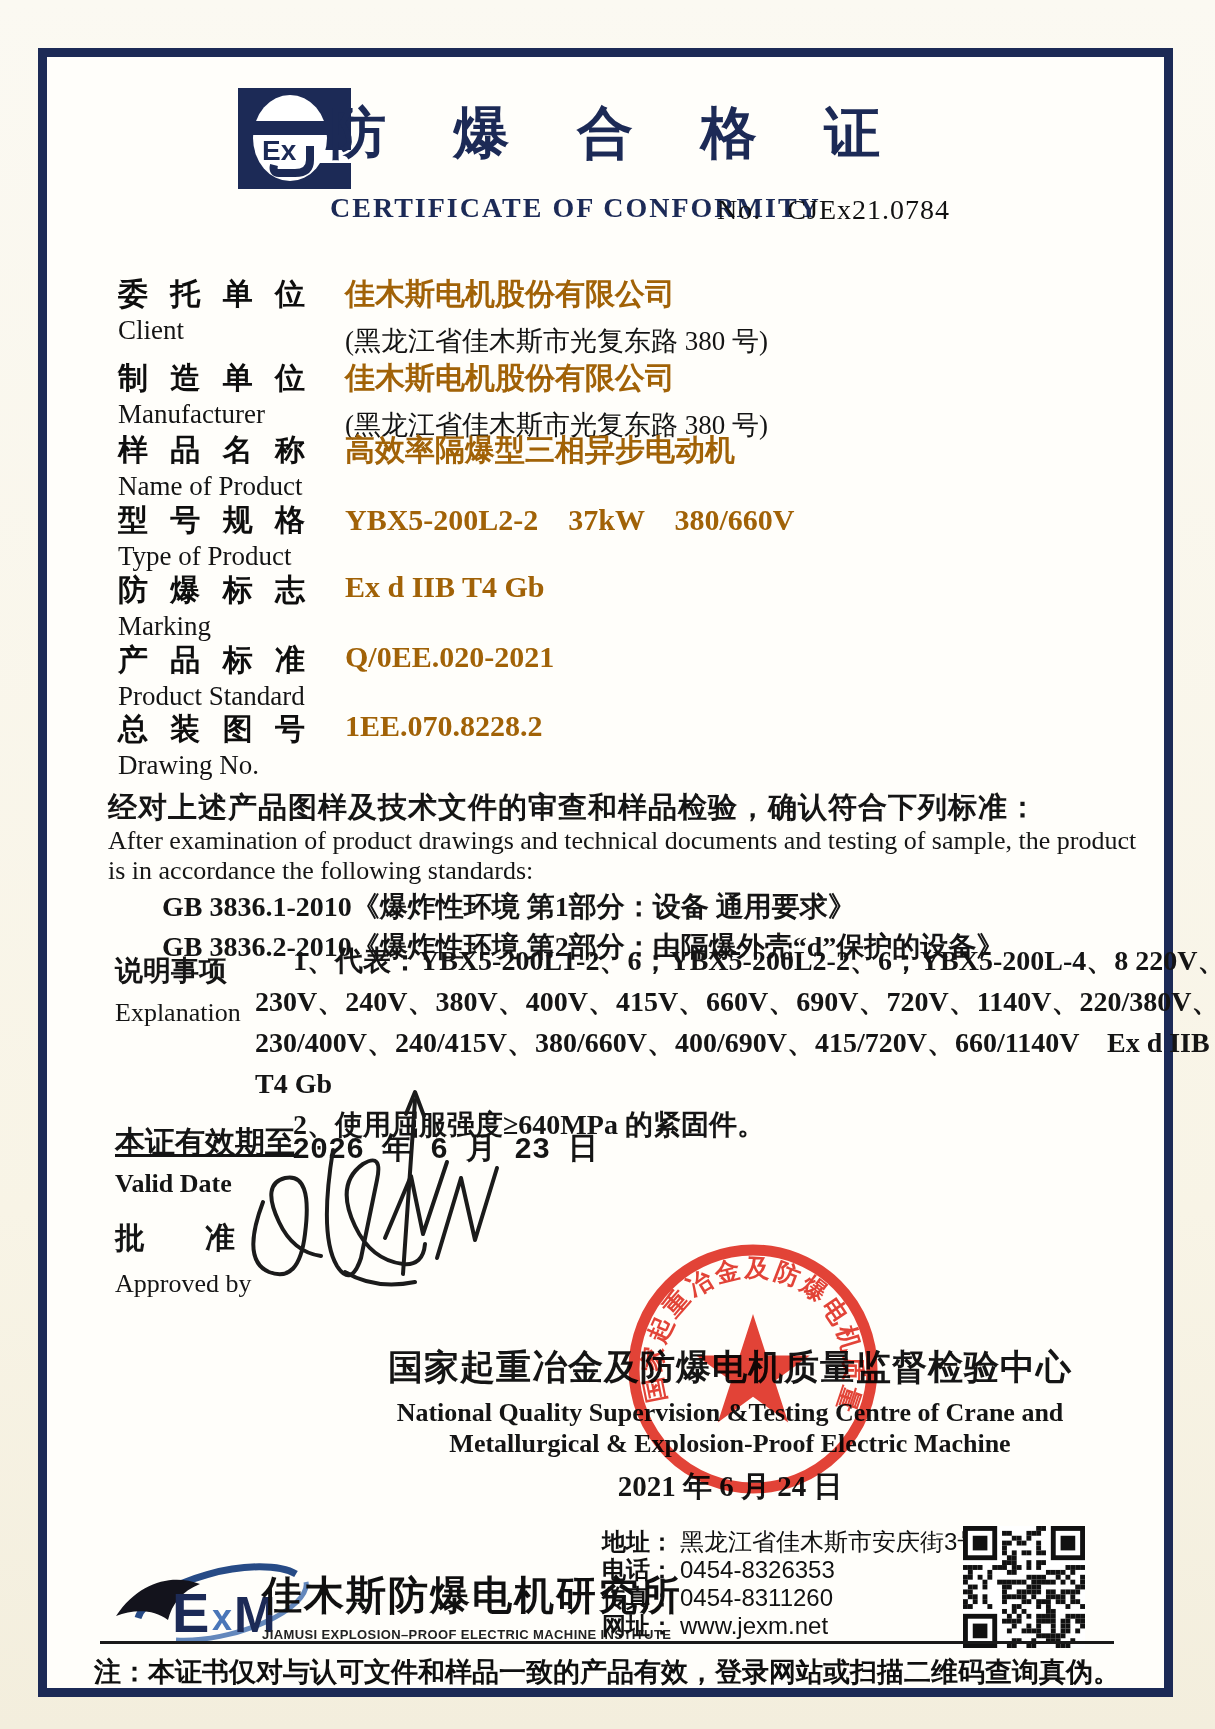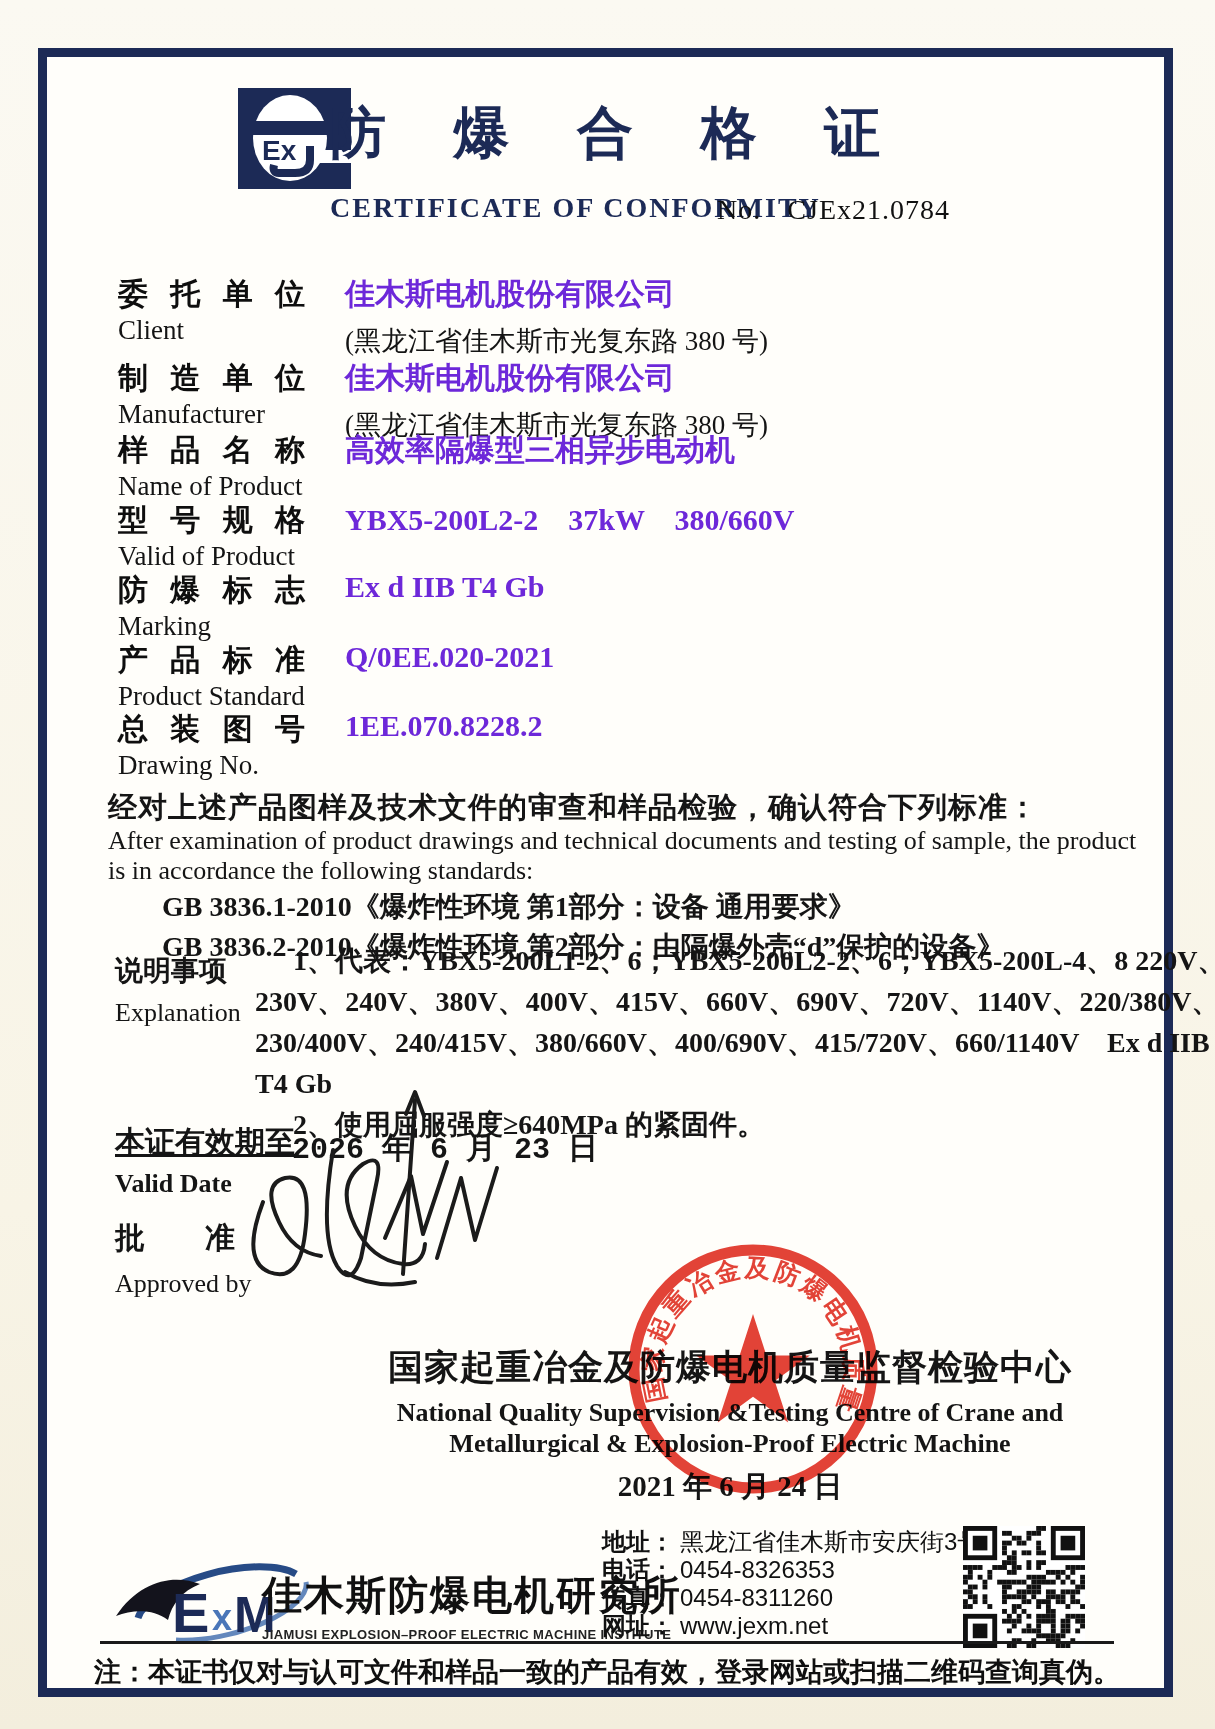--- a/index.html
+++ b/index.html
@@ -24,21 +24,21 @@
     font-size:28px;letter-spacing:2px;color:#1c2a56;margin-top:20px;white-space:nowrap;
   }
   .cert-no{font-size:28px;color:#111;letter-spacing:1px;}
   .cert-no .num{margin-left:26px;}
   
   .f-label-zh{
     font-family:"Liberation Sans",sans-serif;font-weight:bold;font-size:30px;
     letter-spacing:7px;color:#0e0e0e;white-space:nowrap;text-align:center;
   }
   .f-label-en{font-size:27px;color:#141414;white-space:nowrap;}
-  .f-value{font-size:30px;font-weight:bold;color:#6d28d9;white-space:nowrap;}
+  .f-value{font-size:30px;font-weight:bold;color:#a16207;white-space:nowrap;}
   .f-note{font-size:27px;color:#141414;white-space:nowrap;}
   
   .st-zh{font-family:"Liberation Sans",sans-serif;font-weight:bold;font-size:29px;letter-spacing:1px;white-space:nowrap;}
   .st-en{font-size:26px;white-space:nowrap;}
   .st-gb{font-size:28px;font-weight:bold;white-space:nowrap;}
   
   .exp-line{font-size:28px;font-weight:bold;line-height:41px;white-space:nowrap;}
   .exp-indent{padding-left:38px;}
   
   .issuer{width:820px;text-align:center;}
@@ -98,21 +98,21 @@
 </div>
 
 <div class="abs" style="left:118px;top:430px;">
   <div class="f-label-zh">样 品 名 称</div>
   <div class="f-label-en">Name of Product</div>
 </div>
 <div class="abs f-value" style="left:345px;top:430px;">高效率隔爆型三相异步电动机</div>
 
 <div class="abs" style="left:118px;top:500px;">
   <div class="f-label-zh">型 号 规 格</div>
-  <div class="f-label-en">Valid of Product</div>
+  <div class="f-label-en">Type of Product</div>
 </div>
 <div class="abs f-value" style="left:345px;top:500px;">YBX5-200L2-2　37kW　380/660V</div>
 
 <div class="abs" style="left:118px;top:570px;">
   <div class="f-label-zh">防 爆 标 志</div>
   <div class="f-label-en">Marking</div>
 </div>
 <div class="abs f-value" style="left:345px;top:570px;">Ex d IIB T4 Gb</div>
 
 <div class="abs" style="left:118px;top:640px;">

